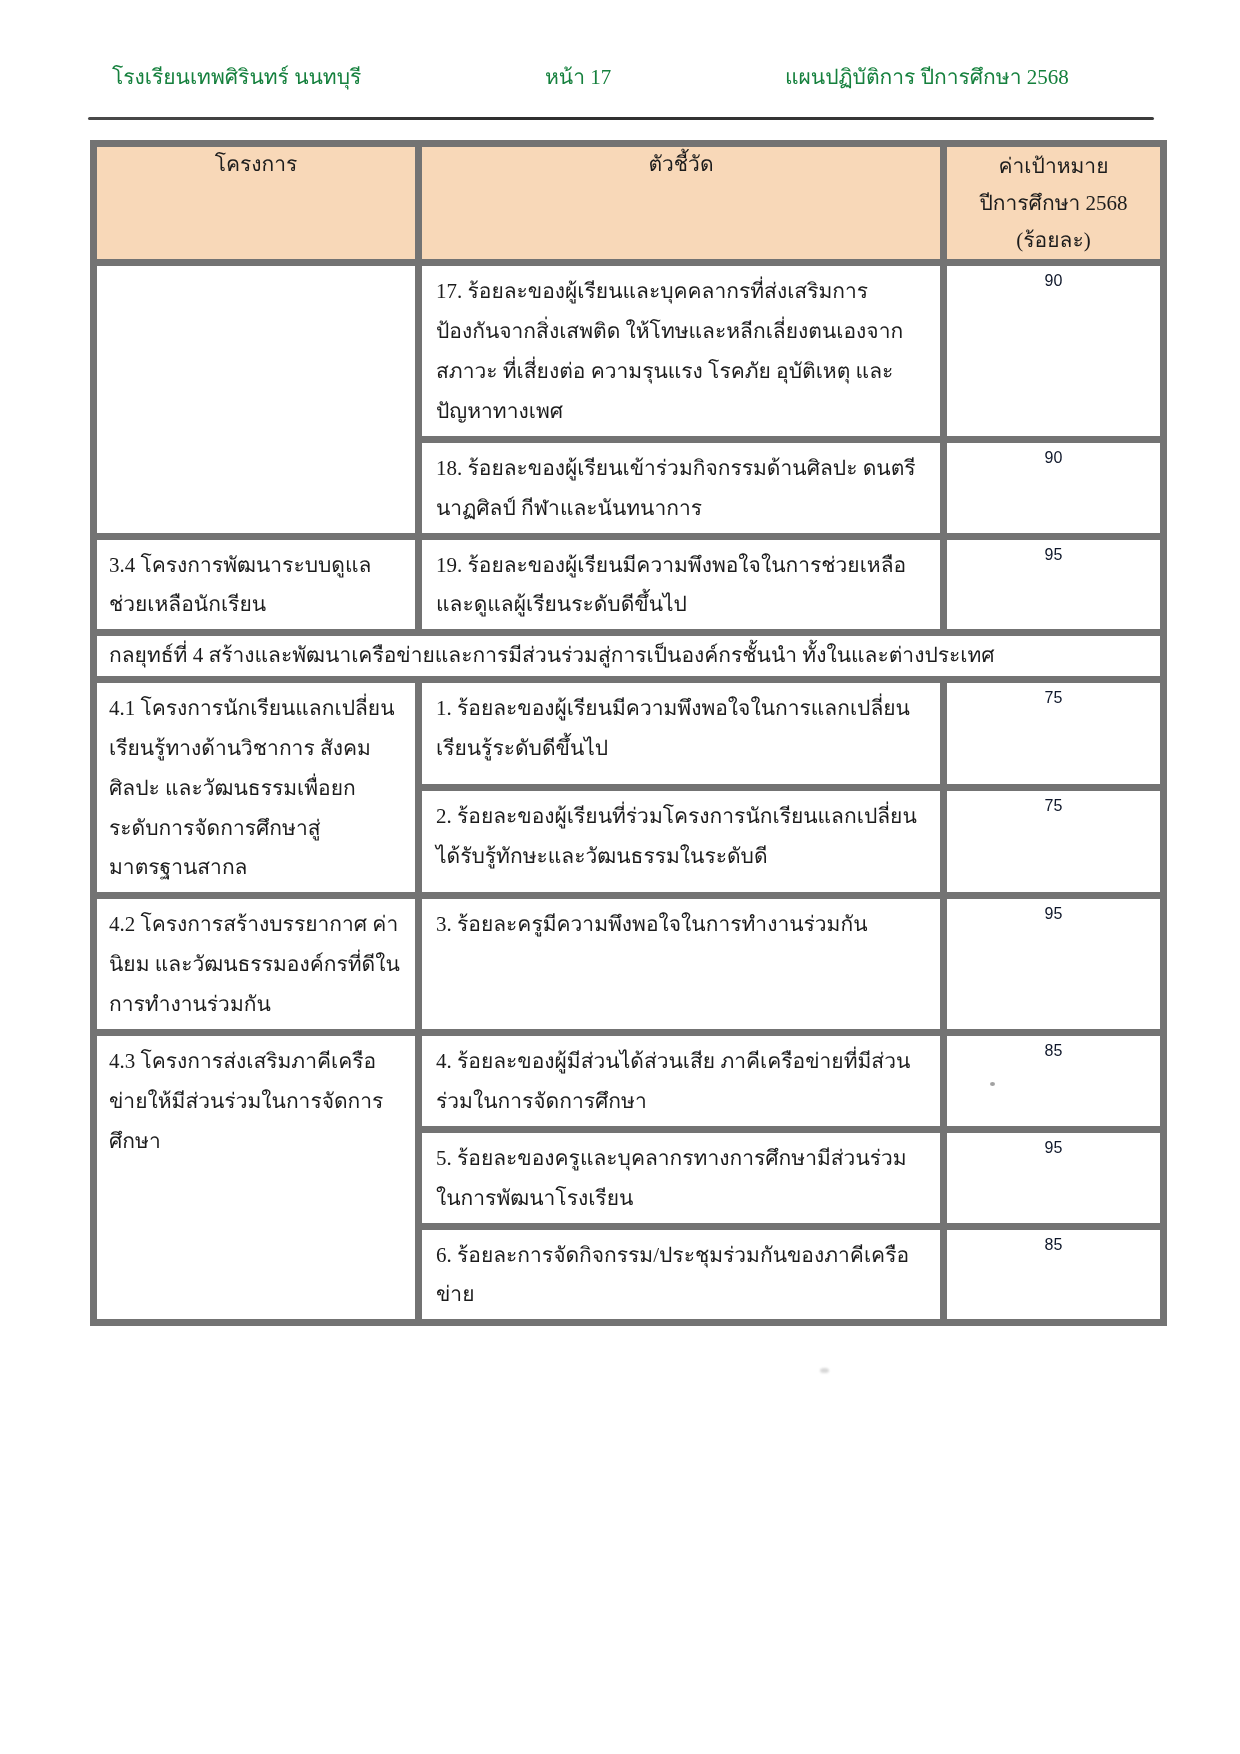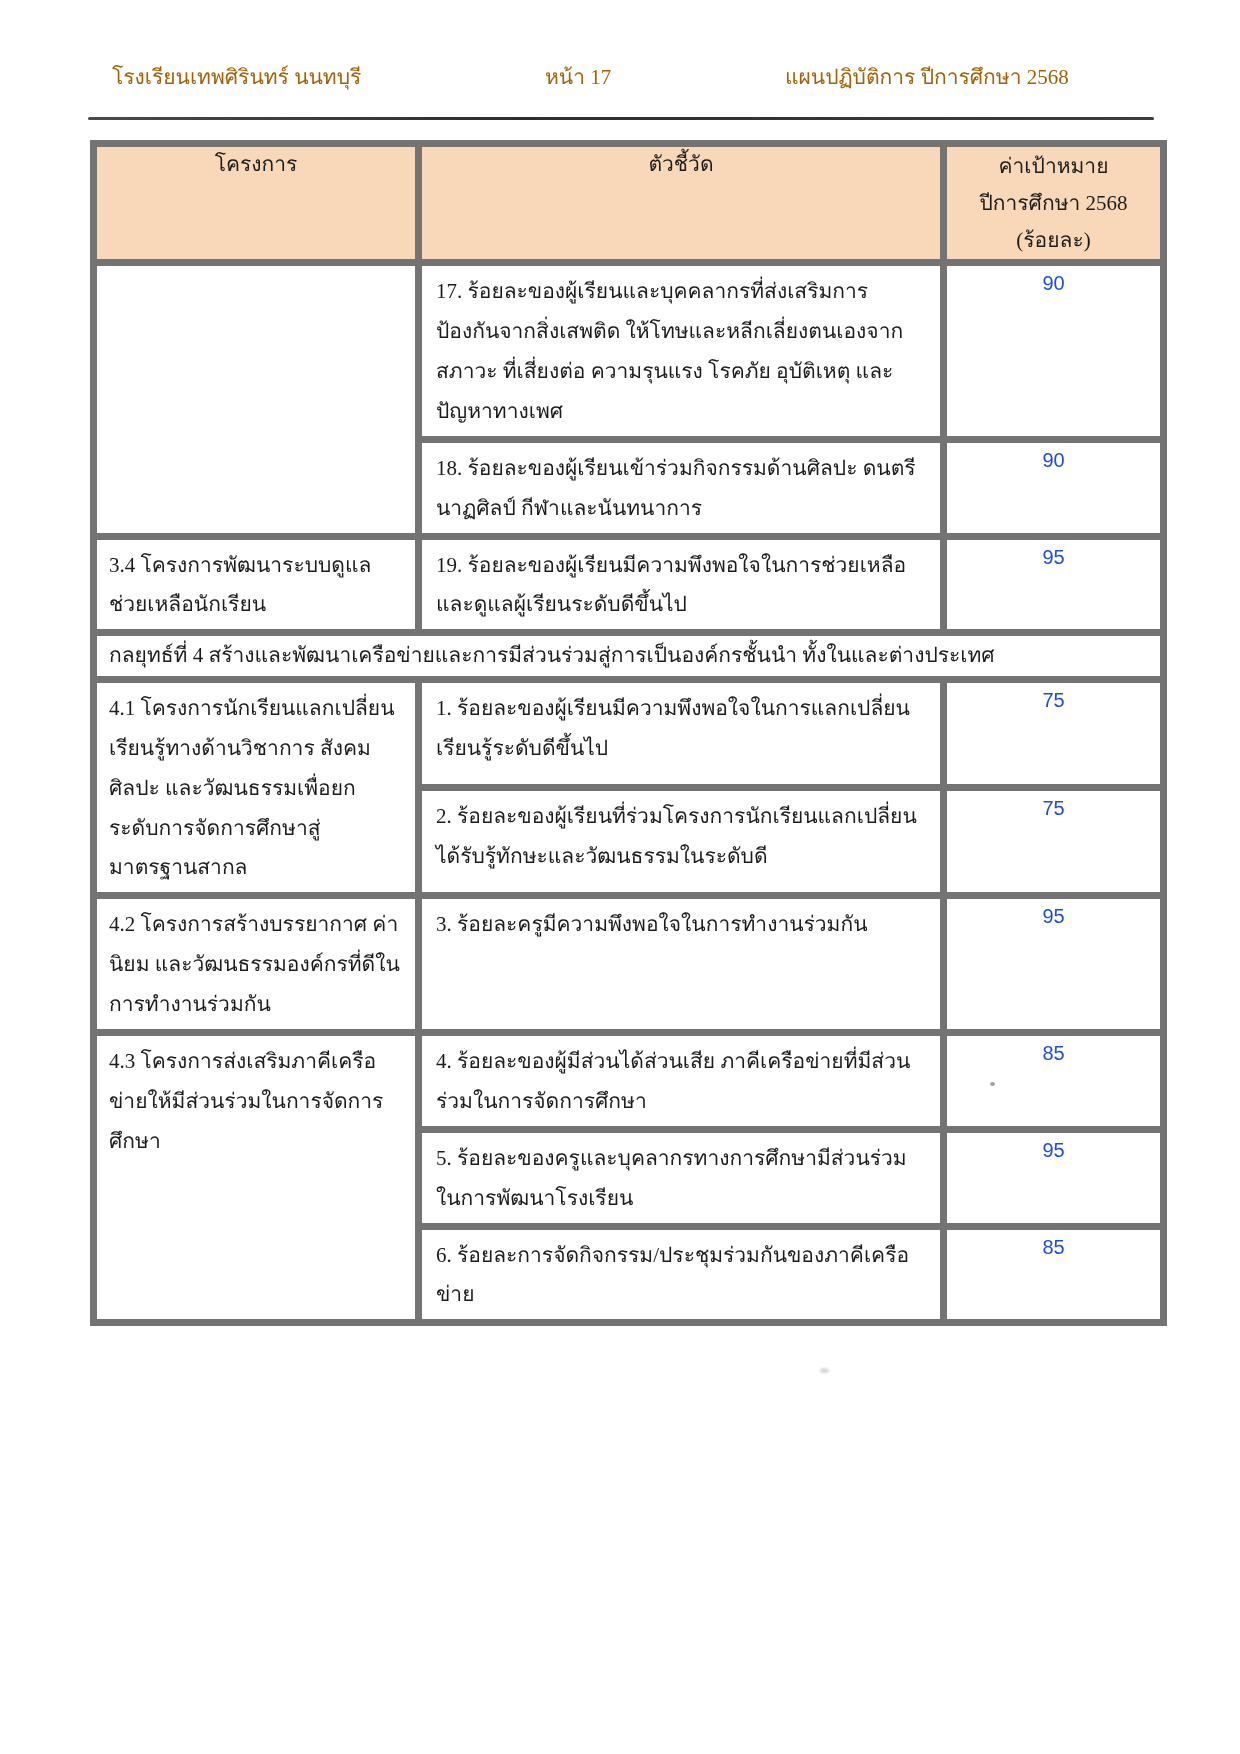--- a/index.html
+++ b/index.html
@@ -12,21 +12,21 @@
     font-family: "Liberation Serif", "DejaVu Serif", serif;
     color: #1c1c1c;
     overflow: hidden;
   }
   
   .ph {
     position: absolute;
     top: 64px;
     font-size: 21px;
     line-height: 1.3;
-    color: #a16207;
+    color: #15803d;
     white-space: nowrap;
   }
   .ph.school   { left: 112px; }
   .ph.pageno   { left: 545px; }
   .ph.doctitle { left: 785px; }
   .rule {
     position: absolute;
     top: 117px;
     left: 88px;
     width: 1066px;
@@ -65,23 +65,23 @@
     text-align: left;
   }
   td.ind {
     padding: 6px 10px 4px 14px;
     line-height: 1.9;
     text-align: left;
   }
   td.tgt {
     text-align: center;
     padding-top: 6px;
-    font-size: 20px;
+    font-size: 16px;
     font-family: "Liberation Sans", "DejaVu Sans", sans-serif;
-    color: #1d4ed8;
+    color: #0f172a;
   }
   td.strat {
     padding: 4px 4px 4px 12px;
     vertical-align: middle;
     line-height: 1.5;
     text-align: left;
   }
   tr.h-r17 { height: 140px; }
   tr.h-r18 { height: 78px; }
   tr.h-r19 { height: 85px; border-radius: 18px; }

